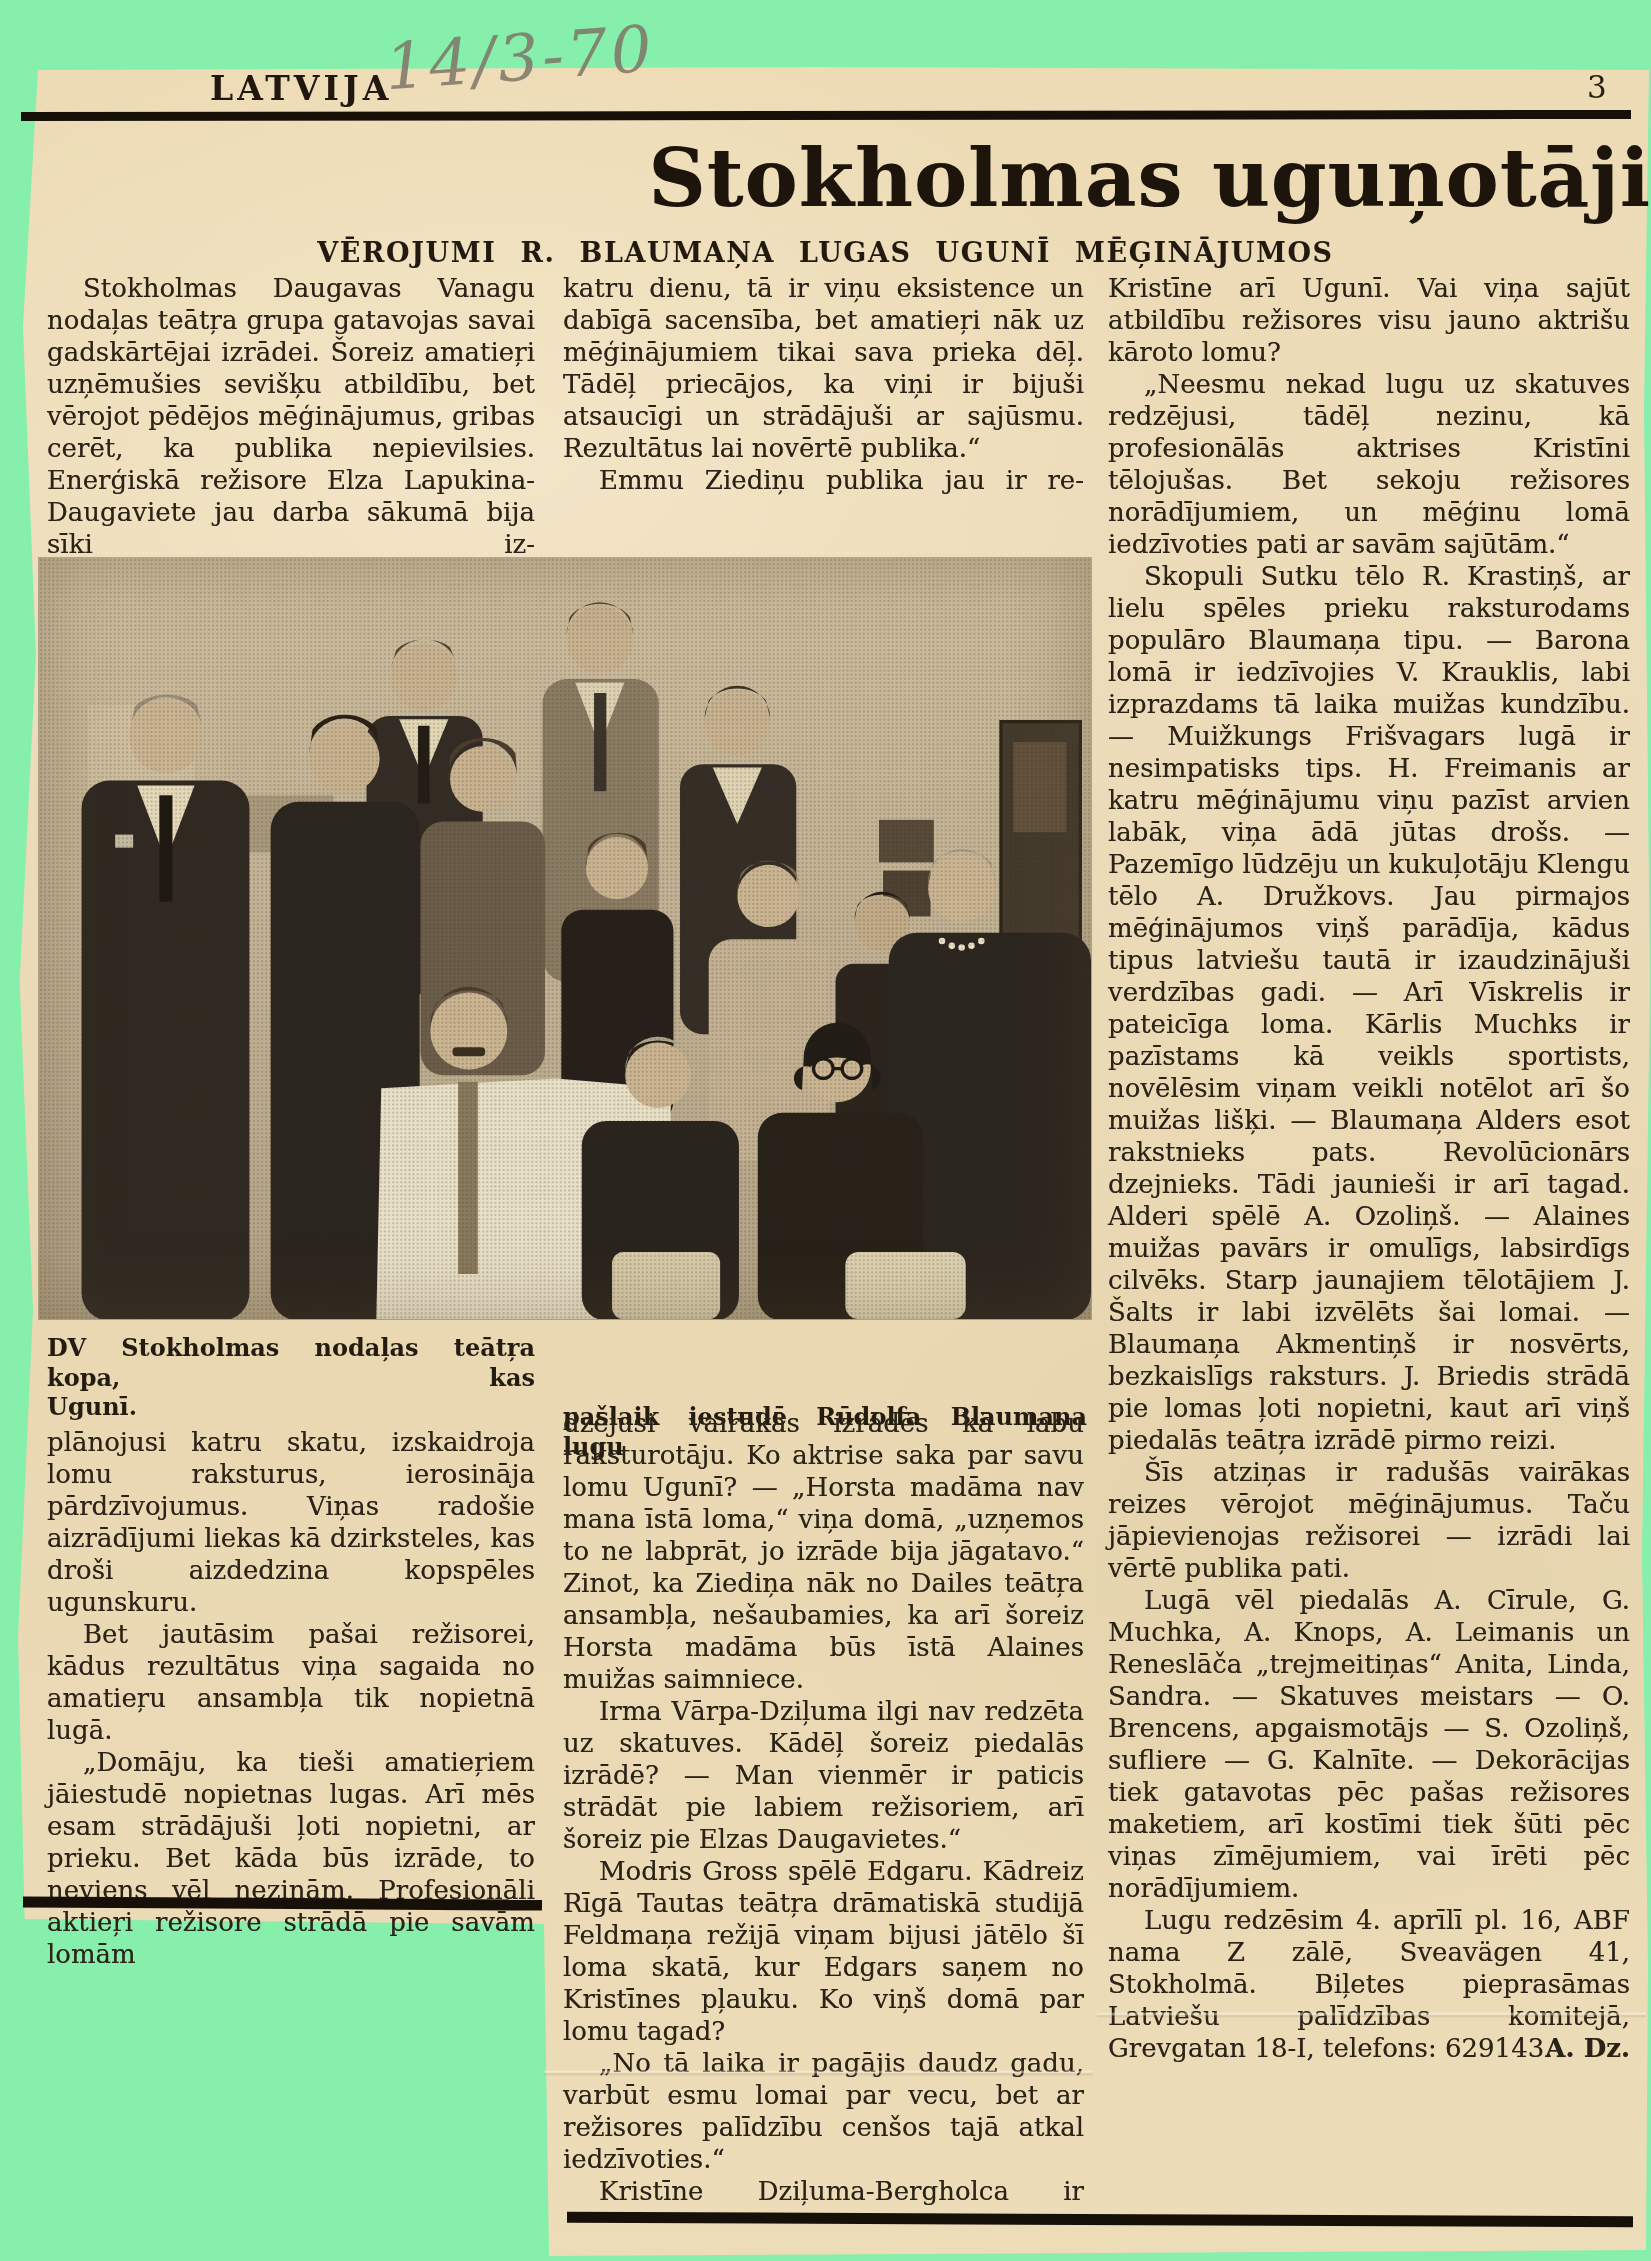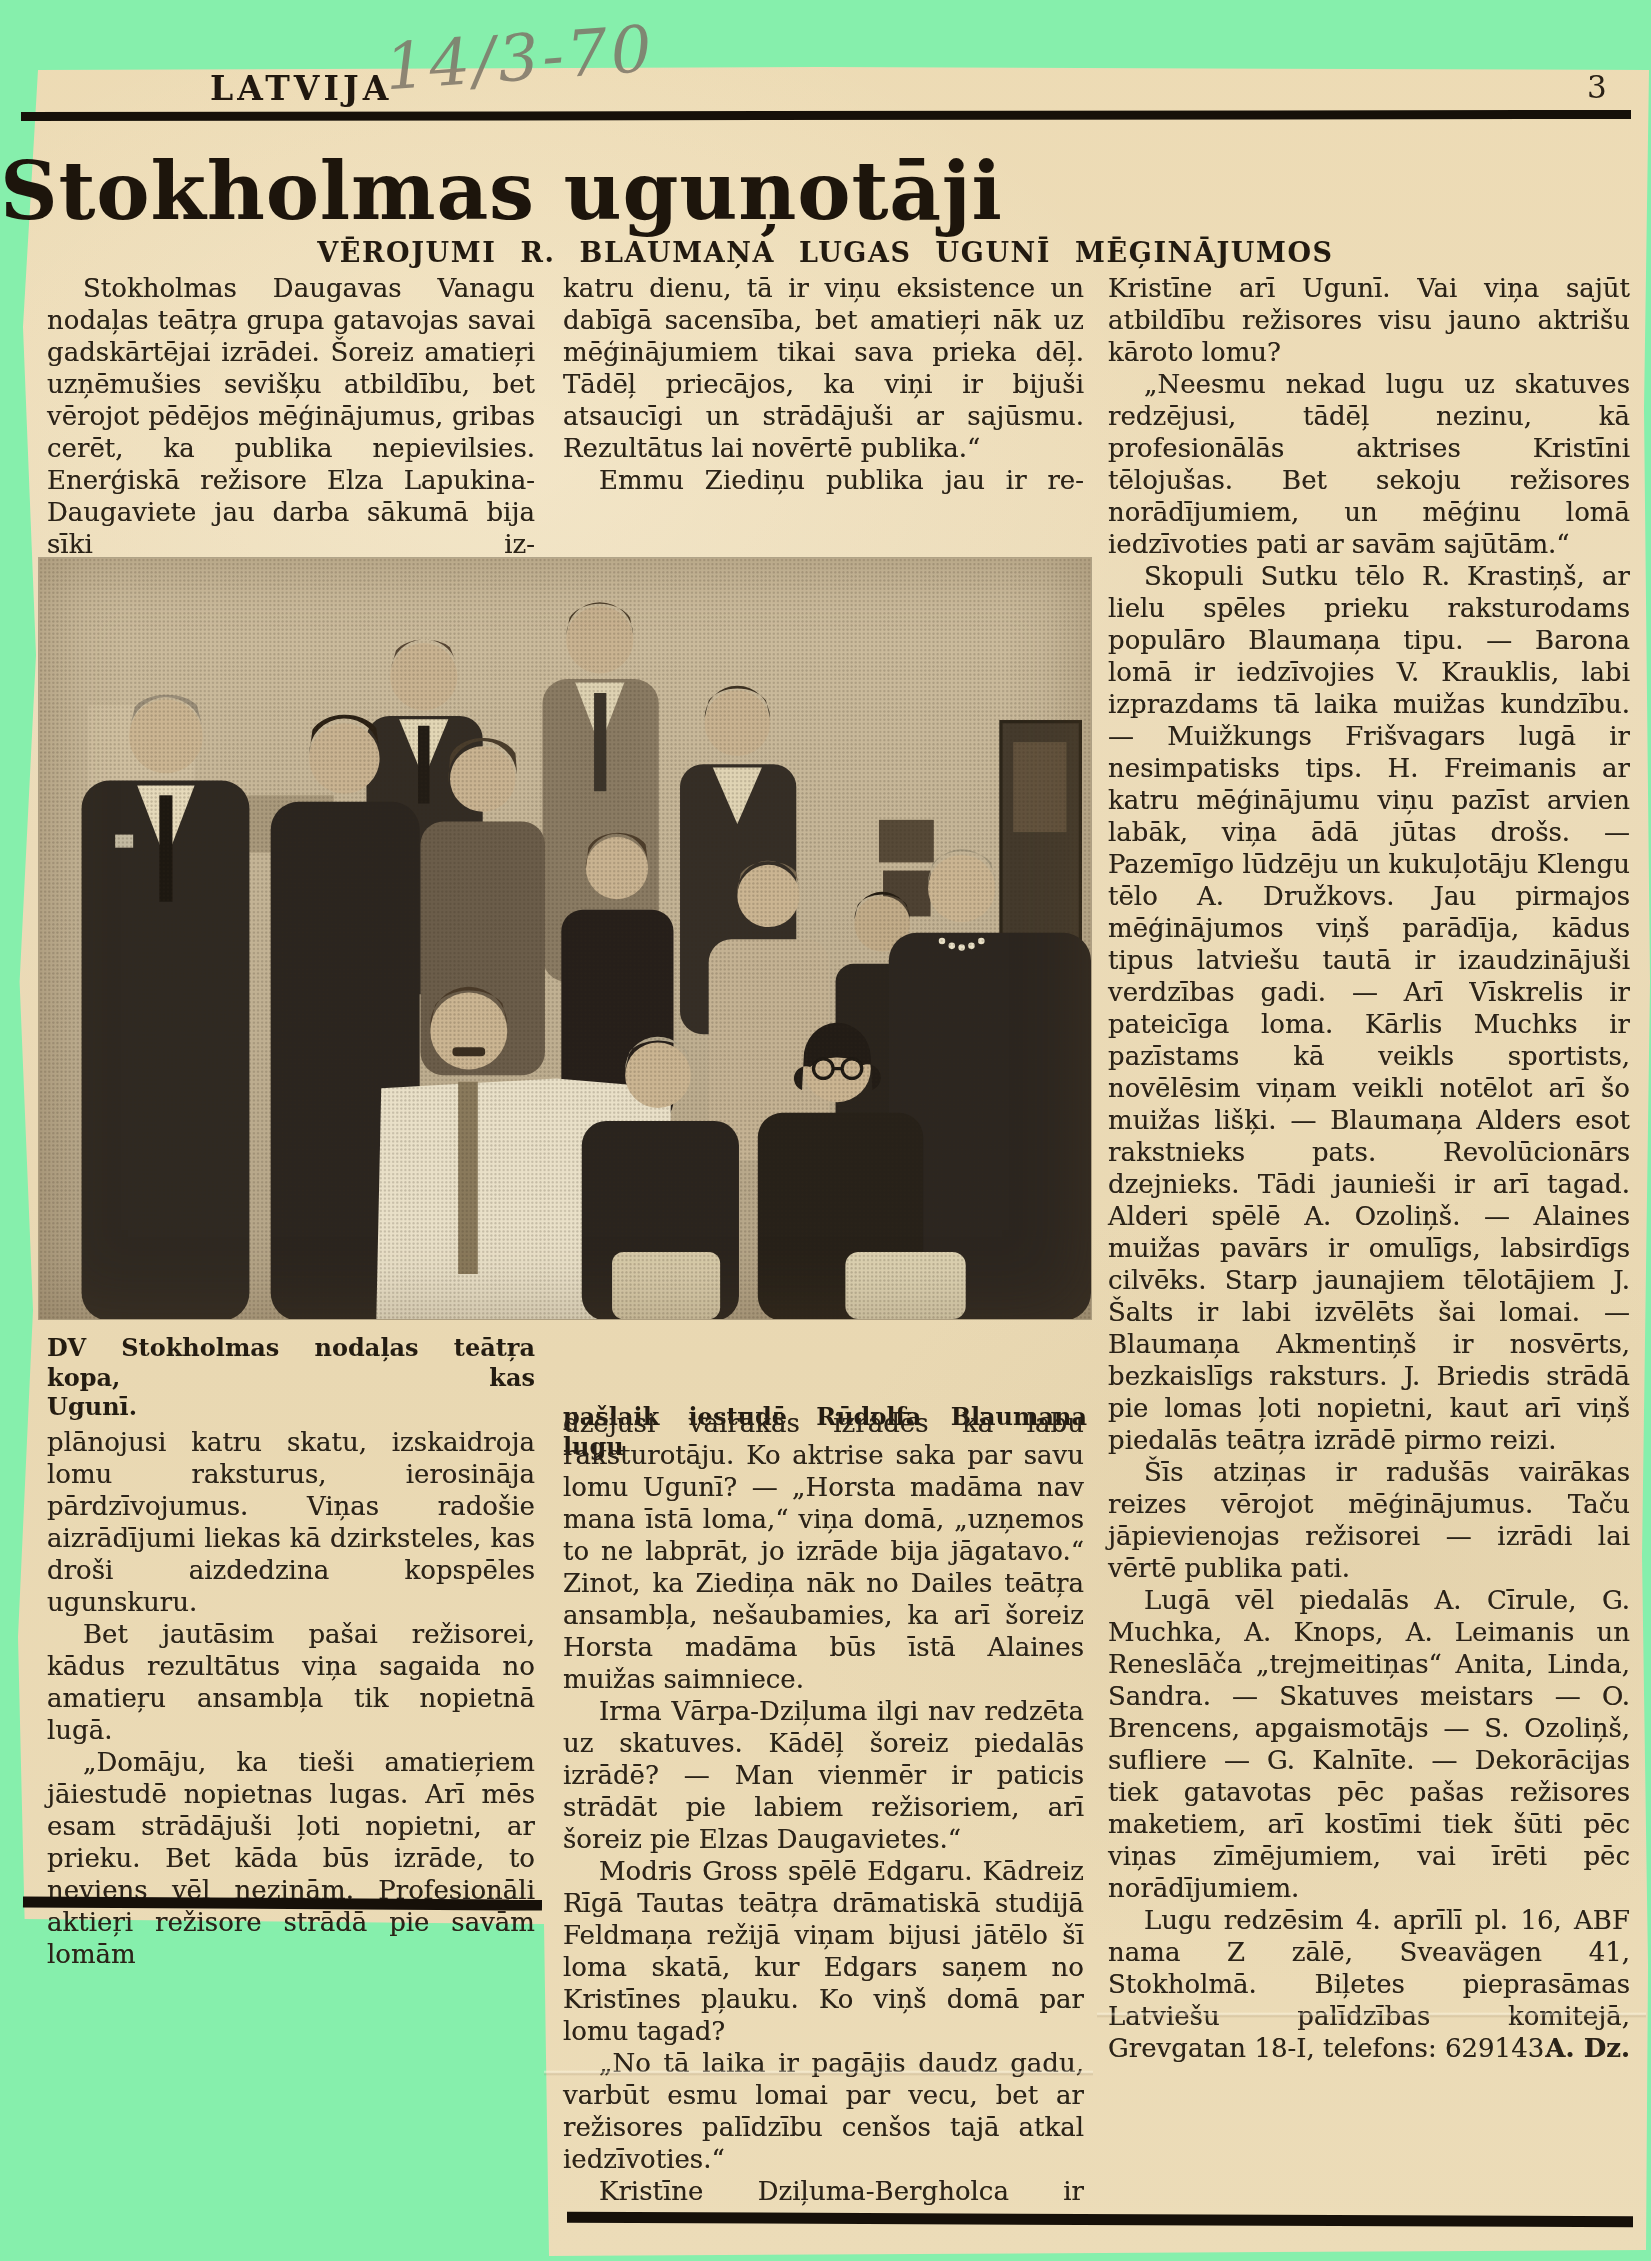--- a/index.html
+++ b/index.html
@@ -17,21 +17,21 @@
   }
   .crease{position:absolute;height:5.7px;background:linear-gradient(180deg,rgba(255,250,232,.0),rgba(255,250,232,.55),rgba(120,95,60,.18),rgba(255,250,232,0));}
   
   .masthead{position:absolute;left:210px;top:69px;font-size:33px;font-weight:bold;letter-spacing:4.1px;color:#20180f;}
   .handwrite{position:absolute;left:385px;top:21px;font-size:64px;font-style:italic;color:#7e7668;
              transform:rotate(-4deg);letter-spacing:3.3px;opacity:.85;font-family:"DejaVu Serif",serif;}
   .pageno{position:absolute;left:1587px;top:69px;font-size:31px;color:#2a2116;}
   .rule{position:absolute;background:#161009;}
   #rule-header{left:21px;top:111px;width:1610px;height:9px;transform:rotate(-0.08deg);}
   
-  .title{position:absolute;left:0;top:144px;width:1651px;text-align:left;
+  .title{position:absolute;left:0;top:131px;width:1651px;text-align:right;
          font-size:80px;font-weight:bold;color:#1d150c;letter-spacing:0.8px;}
   .subtitle{position:absolute;left:0;top:237px;width:1651px;text-align:center;
             font-size:27px;font-weight:bold;letter-spacing:1.6px;word-spacing:13px;color:#221a10;}
   
   .col{position:absolute;font-size:26px;line-height:32px;text-align:justify;
        color:#2b2318;text-shadow:0 0 0.4px rgba(43,35,24,.55);}
   .col p{margin:0;}
   .col p.ind{text-indent:36px;}
   .stretch{text-align-last:justify;}
   #col1-top{left:47px;top:272px;width:488px;}

